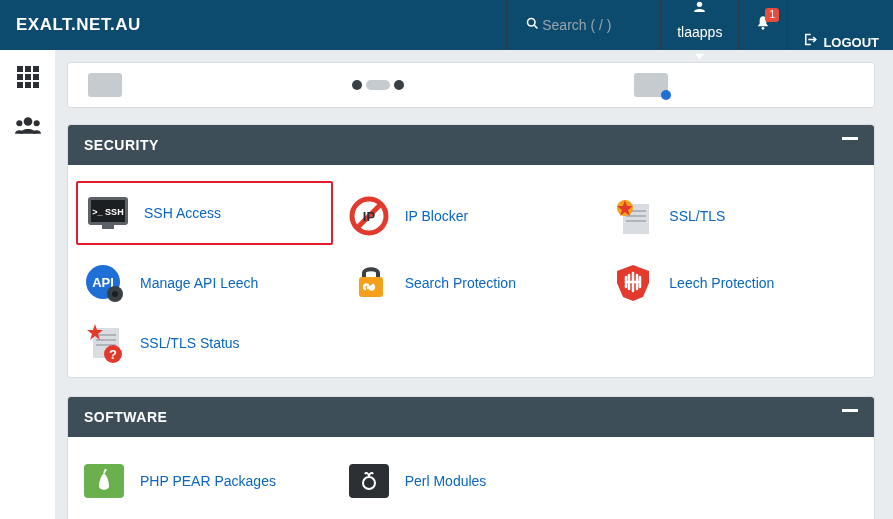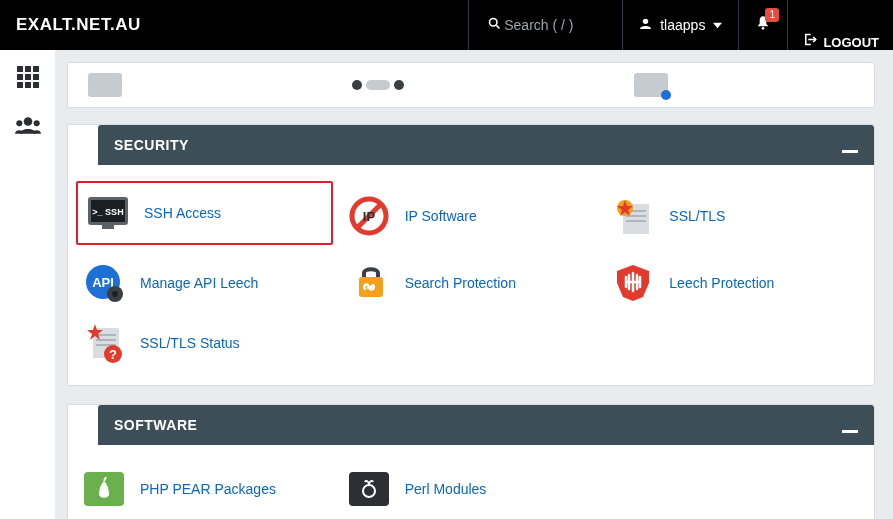--- a/index.html
+++ b/index.html
@@ -5,21 +5,21 @@
     * { margin: 0; padding: 0; box-sizing: border-box; }
     body {
       font-family: -apple-system, BlinkMacSystemFont, "Segoe UI", Arial, sans-serif;
       background: #e9ecef;
       width: 893px;
       height: 519px;
       overflow: hidden;
     }
     .topbar {
       height: 50px;
-      background: #000000;
+      background: #0c4a6e;
       display: flex;
       align-items: center;
       color: #fff;
     }
     .logo {
       font-weight: 700;
       font-size: 17px;
       padding: 0 16px;
       letter-spacing: 0.5px;
       flex: 0 0 auto;
@@ -45,20 +45,21 @@
     .search-input::placeholder { color: #9aa4ab; }
     .user-area {
       display: flex;
       align-items: center;
       gap: 8px;
       padding: 0 16px;
       height: 100%;
       border-right: 1px solid #2a3a45;
       font-size: 14px;
       cursor: pointer;
+      flex-direction: column;
     }
     .bell-area {
       position: relative;
       padding: 0 16px;
       height: 100%;
       display: flex;
       align-items: center;
       border-right: 1px solid #2a3a45;
       cursor: pointer;
     }
@@ -124,29 +125,28 @@
     }
     .panel-head {
       background: #3d4e59;
       color: #fff;
       padding: 12px 16px;
       font-size: 14px;
       font-weight: 600;
       letter-spacing: 0.5px;
       display: flex;
       justify-content: space-between;
-      align-items: flex-end;
+      align-items: flex-start;
       border-radius: 3px 3px 0 0;
-      margin-left: 30px;
     }
     .minus {
       width: 16px; height: 3px; background: #fff; cursor: pointer;
     }
     .panel-body {
-      padding: 14px 6px 12px 6px;
+      padding: 14px 6px 4px 6px;
       display: grid;
       grid-template-columns: repeat(3, 1fr);
     }
     .item {
       display: flex;
       align-items: center;
       gap: 12px;
       padding: 10px 8px 10px 6px;
       cursor: pointer;
     }
@@ -280,21 +280,21 @@
           <span class="item-label">SSH Access</span>
         </div>
         <div class="item">
           <div class="ic-box">
             <svg width="40" height="40" viewBox="0 0 40 40">
                 <circle cx="20" cy="20" r="17" fill="none" stroke="#e23b2e" stroke-width="5"></circle>
                 <line x1="8" y1="32" x2="32" y2="8" stroke="#e23b2e" stroke-width="5"></line>
                 <text x="20" y="25" text-anchor="middle" fill="#2c2f33" font-size="13" font-weight="800">IP</text>
               </svg>
           </div>
-          <span class="item-label">IP Software</span>
+          <span class="item-label">IP Blocker</span>
         </div>
         <div class="item">
           <div class="ic-box">
             <svg width="40" height="40" viewBox="0 0 40 40">
                 <rect x="10" y="8" width="26" height="30" fill="#d9dde1"></rect>
                 <rect x="13" y="14" width="20" height="2" fill="#aeb4b9"></rect>
                 <rect x="13" y="19" width="20" height="2" fill="#aeb4b9"></rect>
                 <rect x="13" y="24" width="20" height="2" fill="#aeb4b9"></rect>
                 <circle cx="12" cy="12" r="8" fill="#f4a01b"></circle>
                 <path d="M12 4 L14 10 L20 10 L15 14 L17 20 L12 16 L7 20 L9 14 L4 10 L10 10 Z" fill="#e23b2e"></path>

